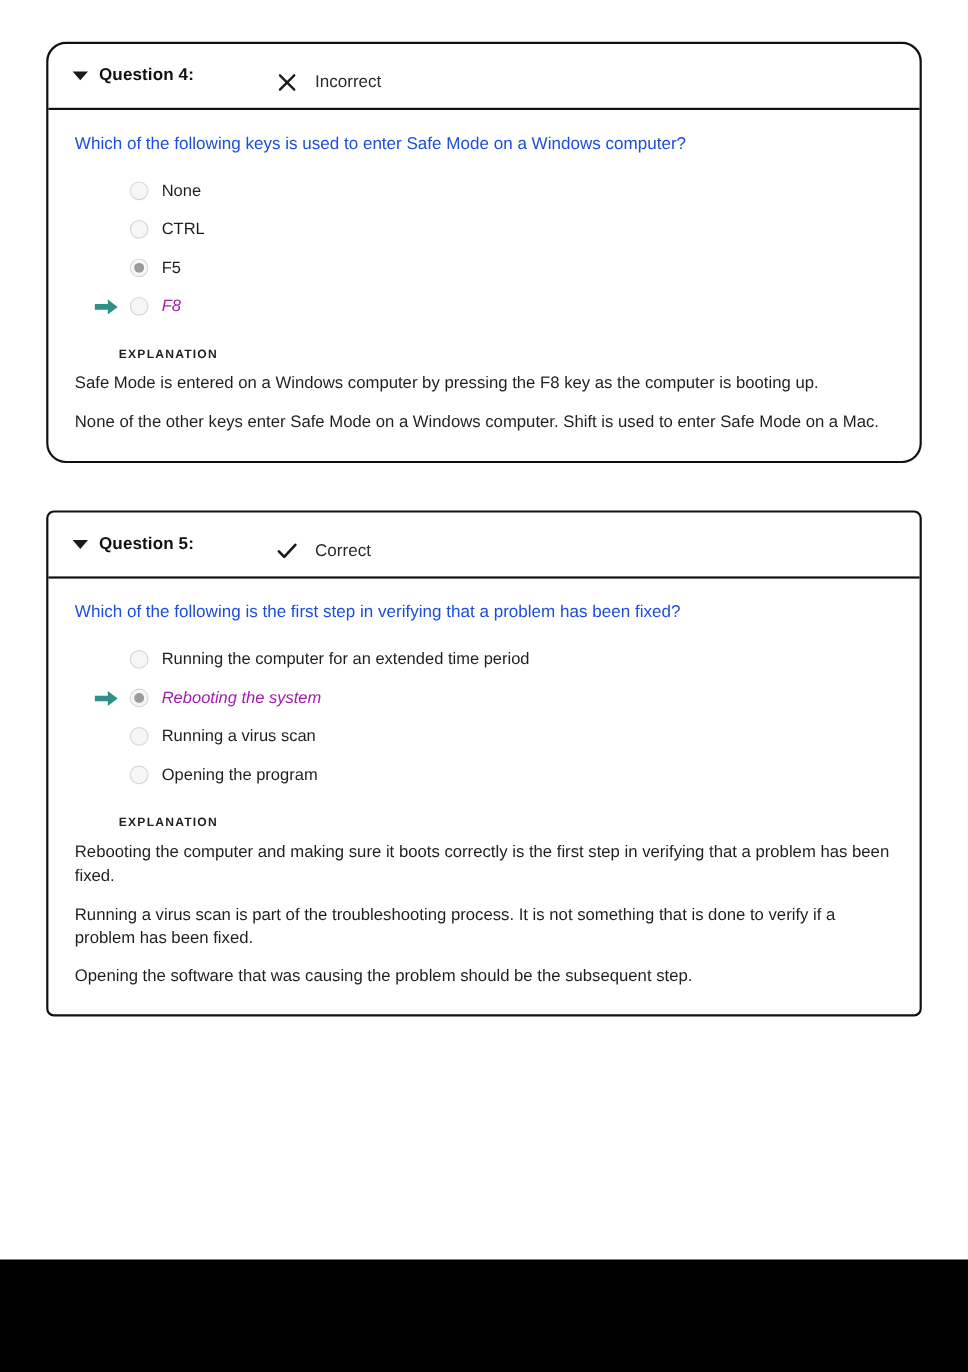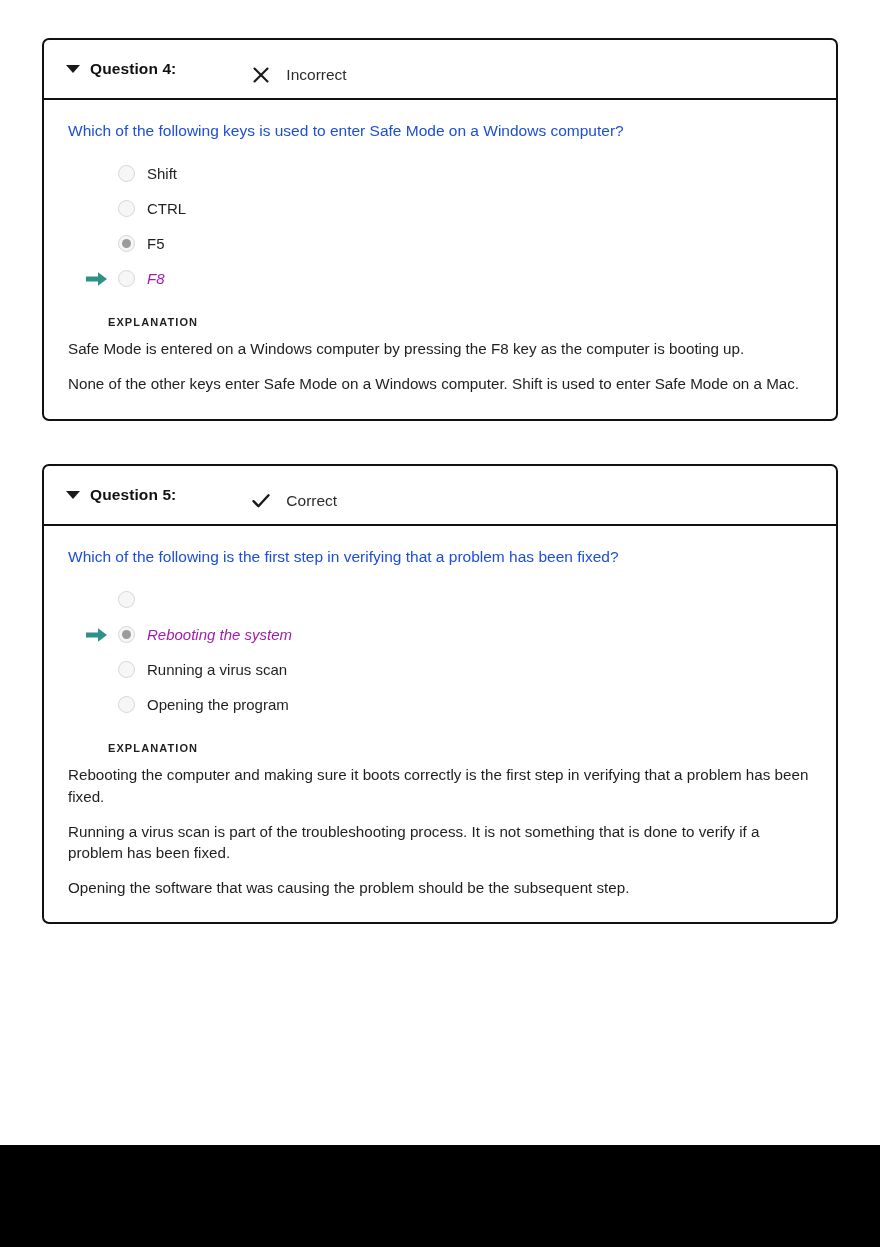--- a/index.html
+++ b/index.html
@@ -26,21 +26,21 @@
 
   .card {
     position: absolute;
     left: 42px;
     width: 796px;
     border: 2px solid #111111;
     border-radius: 7px;
     background: #ffffff;
     box-sizing: border-box;
   }
-  #card-q4 { top: 38px; }
+  #card-q4 { top: 38px; border-radius: 18px; }
   #card-q5 { top: 464px; }
 
   .card-header {
     height: 60px;
     border-bottom: 2px solid #111111;
     display: flex;
     align-items: center;
     padding-left: 22px;
     box-sizing: border-box;
   }
@@ -201,21 +201,21 @@
         </span>
         <span class="status-text">Incorrect</span>
       </div>
     </div>
     <div class="card-body">
       <p class="question-text">Which of the following keys is used to enter Safe Mode on a Windows computer?</p>
 
       <ul class="options">
         <li class="option-row">
           <span class="radio"></span>
-          <span class="option-label">Shift</span>
+          <span class="option-label">None</span>
         </li>
         <li class="option-row">
           <span class="radio"></span>
           <span class="option-label">CTRL</span>
         </li>
         <li class="option-row">
           <span class="radio selected"></span>
           <span class="option-label">F5</span>
         </li>
         <li class="option-row">
@@ -247,20 +247,21 @@
         </span>
         <span class="status-text">Correct</span>
       </div>
     </div>
     <div class="card-body">
       <p class="question-text">Which of the following is the first step in verifying that a problem has been fixed?</p>
 
       <ul class="options">
         <li class="option-row">
           <span class="radio"></span>
+          <span class="option-label">Running the computer for an extended time period</span>
         </li>
         <li class="option-row">
           <span class="answer-arrow">
             <svg width="22" height="16" viewBox="0 0 22 16">
               <path d="M0 5.4 H12 V1.2 L21 8 L12 14.8 V10.6 H0 Z" fill="#2e9187"></path>
             </svg>
           </span>
           <span class="radio selected"></span>
           <span class="option-label correct">Rebooting the system</span>
         </li>

